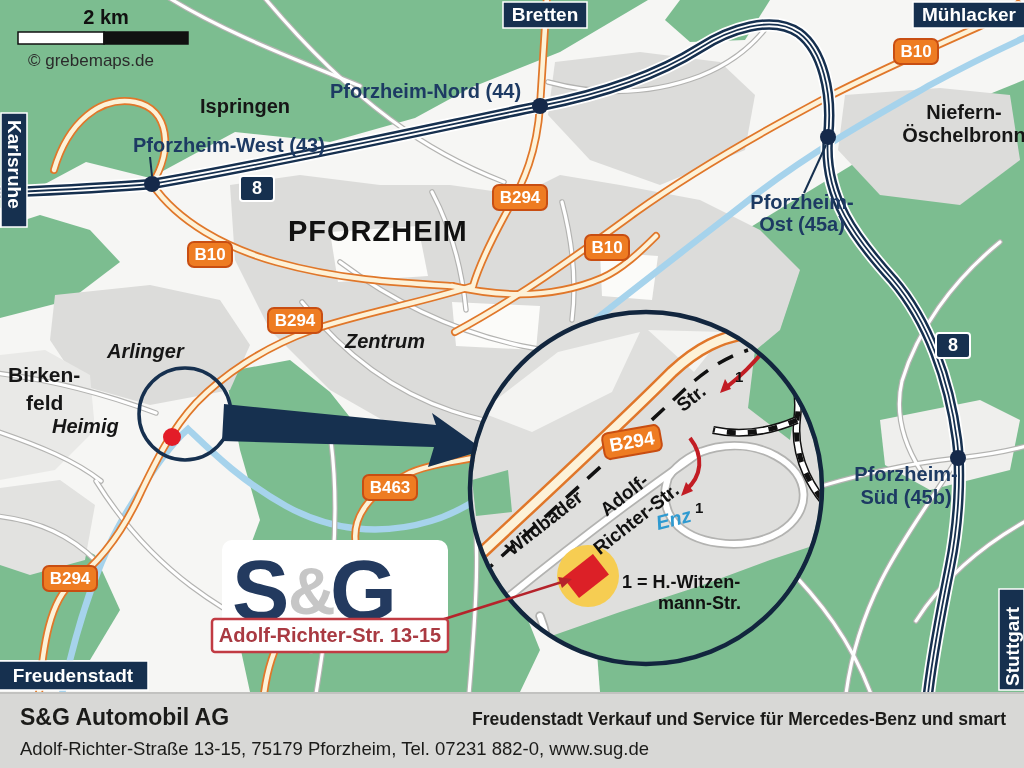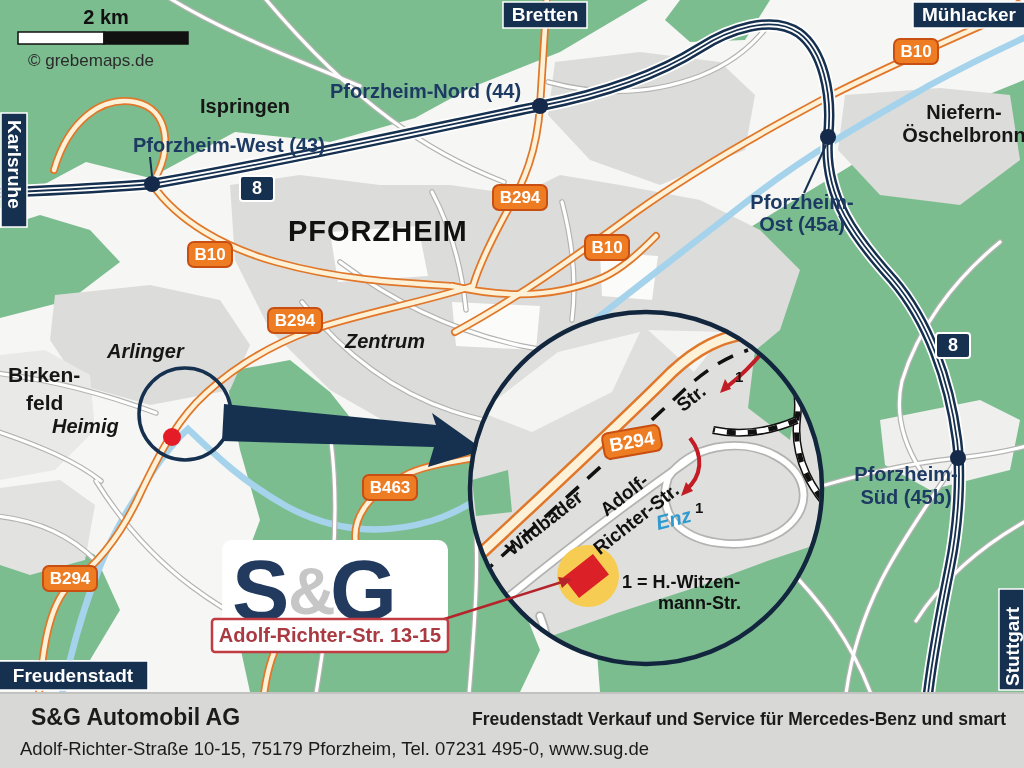--- a/index.html
+++ b/index.html
@@ -40,21 +40,21 @@
   .scale-text{font-weight:bold;font-size:20px;fill:#111;text-anchor:middle;}
   .red-one{font-weight:bold;font-size:15px;fill:#111;}
   .logo-navy{font-weight:bold;font-size:86px;fill:#233a5f;}
   .logo-amp{font-weight:bold;font-size:66px;fill:#c6c6c6;}
   .addr-text{font-weight:bold;font-size:20px;fill:#a93a42;text-anchor:middle;}
   
   .footer{position:absolute;left:0;top:692px;width:1024px;height:76px;background:#d8d8d6;
           border-top:2px solid #c2c2c0;box-sizing:border-box;}
   .footer-row1{display:flex;justify-content:space-between;align-items:baseline;
                padding:10px 18px 0 20px;}
-  .footer-company{font-weight:bold;font-size:23px;color:#1b1b19;margin-left:11px;}
+  .footer-company{font-weight:bold;font-size:23px;color:#1b1b19;}
   .footer-tagline{font-weight:bold;font-size:17.5px;color:#1b1b19;}
   .footer-address{padding:7px 18px 0 20px;font-size:18.5px;color:#1b1b19;}
 </style>
 </head>
 <body>
 
 <div class="page">
 <svg width="1024" height="692" viewBox="0 0 1024 692">
   <defs>
     <path id="mw" d="M-6,193 C60,190 105,188 152,184 C280,162 415,132 540,106 C612,92 662,72 700,48 C728,30 772,14 799,33 C822,50 833,92 828,137 C823,197 856,239 893,280 C928,321 949,379 957,440 C961,472 959,521 950,566 C941,611 933,651 928,694"></path>
@@ -351,15 +351,15 @@
     <rect class="edge-rect" x="-2" y="661" width="150" height="29"></rect>
     <text class="edge-text" x="73" y="682" text-anchor="middle">Freudenstadt</text>
   </g>
 </svg>
 
 <div class="footer">
   <div class="footer-row1">
     <span class="footer-company">S&amp;G Automobil AG</span>
     <span class="footer-tagline">Freudenstadt Verkauf und Service für Mercedes-Benz und smart</span>
   </div>
-  <div class="footer-address">Adolf-Richter-Straße 10-15, 75179 Pforzheim, Tel. 07231 495-0, www.sug.de</div>
+  <div class="footer-address">Adolf-Richter-Straße 13-15, 75179 Pforzheim, Tel. 07231 882-0, www.sug.de</div>
 </div>
 </div>
 
 </body></html>

